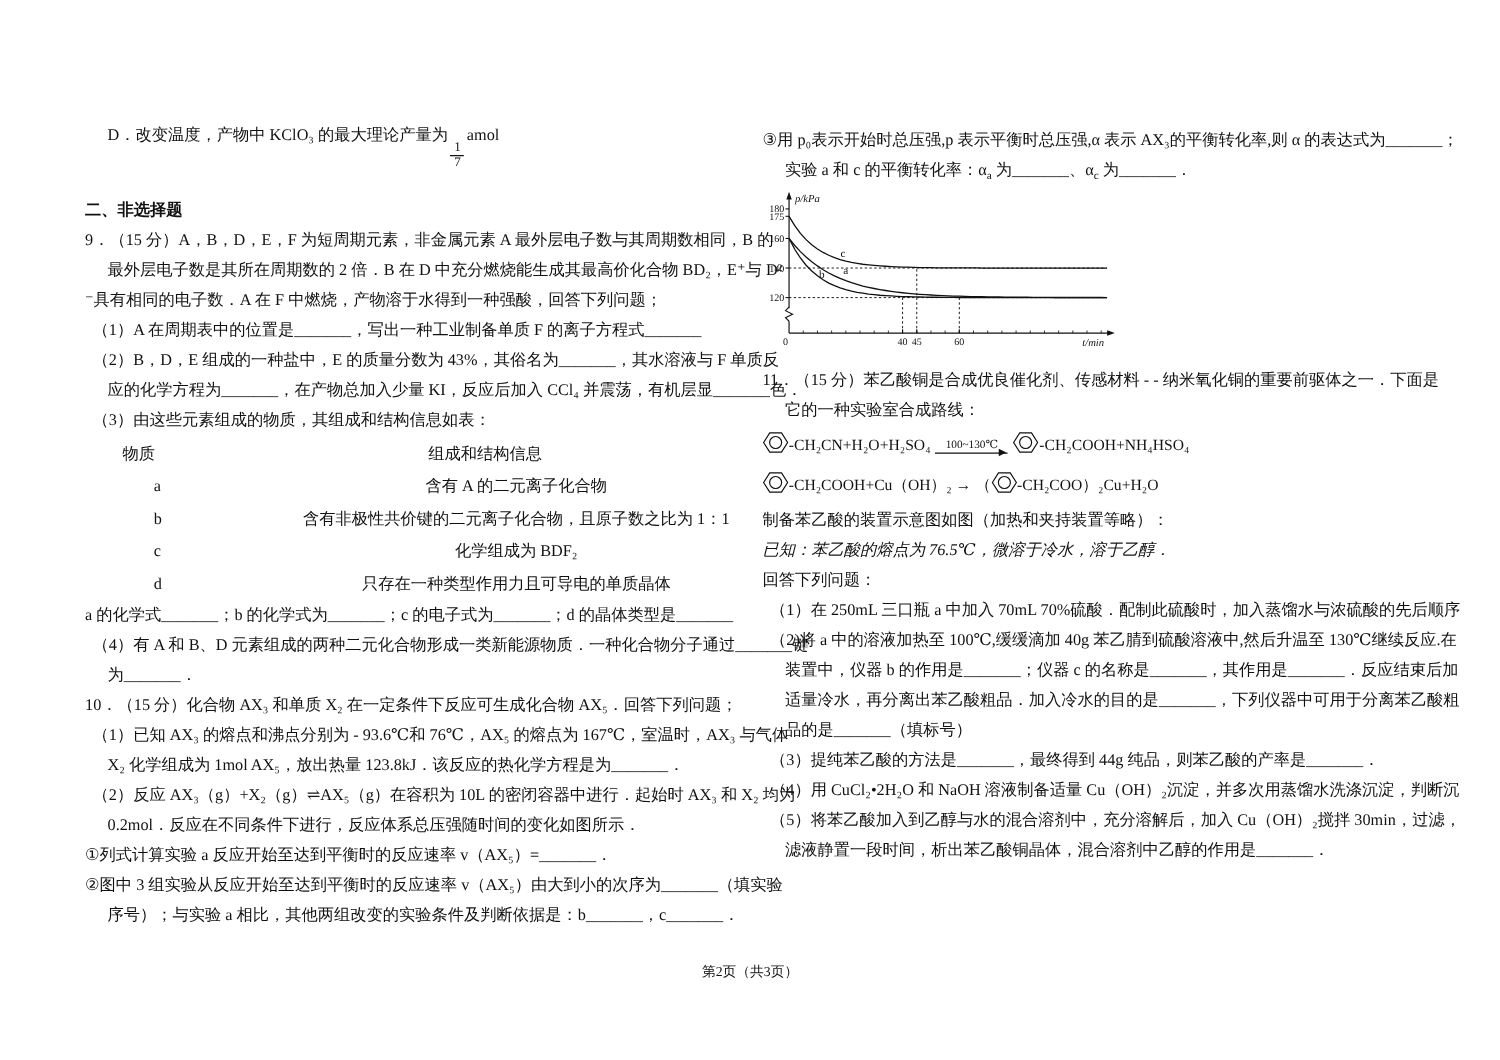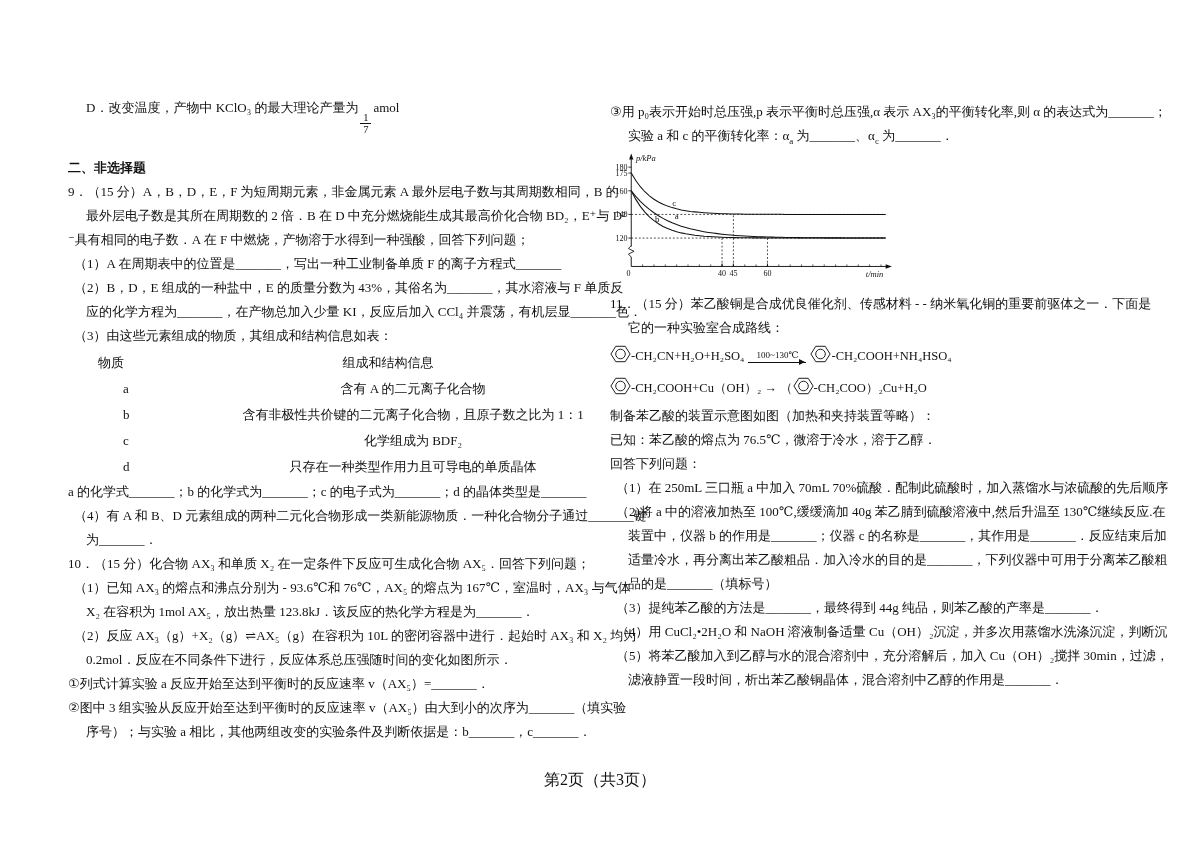--- a/index.html
+++ b/index.html
@@ -25,21 +25,21 @@
   .tbl-row.hdr .tbl-c1{padding-left:30px;}
   .tbl-c2{width:430px;text-align:center;flex:none;}
   
   .rxn{height:32px;display:flex;align-items:center;font-size:12.5px;white-space:nowrap;}
   .ring-svg{width:21px;height:18px;display:inline-block;}
   .arr{display:inline-flex;flex-direction:column;align-items:center;margin:0 4px;}
   .arr .cond{font-size:9px;line-height:10px;}
   .arr .shaft{width:58px;height:0;border-top:1px solid #111;position:relative;margin-top:2px;}
   .arr .shaft::after{content:"";position:absolute;right:-2px;top:-3.5px;border:3px solid transparent;border-left:6px solid #111;}
   #chart-wrap{margin:4px 0 0 6px;height:140px;}
-  #footer{position:absolute;left:0;right:0;top:770px;text-align:center;font-size:16px;}
+  #footer{position:absolute;left:0;right:0;top:770px;text-align:center;font-size:11px;}
 </style>
 </head>
 <body>
 
 <div id="left-col" class="col">
     <div class="line" style="padding-left: 18px;">D．改变温度，产物中 KClO₃ 的最大理论产量为<span class="frac">
         <span>1</span>
         <span class="den">7</span>
       </span>amol</div>
     <div class="gap" style="height: 36px;"></div>
@@ -71,21 +71,21 @@
       <div class="tbl-row">
         <div class="tbl-c1">d</div>
         <div class="tbl-c2">只存在一种类型作用力且可导电的单质晶体</div>
       </div>
     </div>
     <div class="line" style="padding-left: 0px;">a 的化学式_______；b 的化学式为_______；c 的电子式为_______；d 的晶体类型是_______</div>
     <div class="line" style="padding-left: 6px;">（4）有 A 和 B、D 元素组成的两种二元化合物形成一类新能源物质．一种化合物分子通过_______键</div>
     <div class="line" style="padding-left: 18px;">为_______．</div>
     <div class="line" style="padding-left: 0px;">10．（15 分）化合物 AX₃ 和单质 X₂ 在一定条件下反应可生成化合物 AX₅．回答下列问题；</div>
     <div class="line" style="padding-left: 6px;">（1）已知 AX₃ 的熔点和沸点分别为 - 93.6℃和 76℃，AX₅ 的熔点为 167℃，室温时，AX₃ 与气体</div>
-    <div class="line" style="padding-left: 18px;">X₂ 在容积为 1mol AX₅，放出热量 123.8kJ．该反应的热化学方程是为_______．</div>
+    <div class="line" style="padding-left: 18px;">X₂ 化学组成为 1mol AX₅，放出热量 123.8kJ．该反应的热化学方程是为_______．</div>
     <div class="line" style="padding-left: 6px;">（2）反应 AX₃（g）+X₂（g）⇌AX₅（g）在容积为 10L 的密闭容器中进行．起始时 AX₃ 和 X₂ 均为</div>
     <div class="line" style="padding-left: 18px;">0.2mol．反应在不同条件下进行，反应体系总压强随时间的变化如图所示．</div>
     <div class="line" style="padding-left: 0px;">①列式计算实验 a 反应开始至达到平衡时的反应速率 v（AX₅）=_______．</div>
     <div class="line" style="padding-left: 0px;">②图中 3 组实验从反应开始至达到平衡时的反应速率 v（AX₅）由大到小的次序为_______（填实验</div>
     <div class="line" style="padding-left: 18px;">序号）；与实验 a 相比，其他两组改变的实验条件及判断依据是：b_______，c_______．</div>
   </div>
 <div id="right-col" class="col">
     <div class="line" style="padding-left: 0px;">③用 p₀表示开始时总压强,p 表示平衡时总压强,α 表示 AX₃的平衡转化率,则 α 的表达式为_______；</div>
     <div class="line" style="padding-left: 18px;">实验 a 和 c 的平衡转化率：α<sub>a</sub> 为_______、α<sub>c</sub> 为_______．</div>
     <div id="chart-wrap"><svg viewBox="0 0 300 148" width="284" height="140">
@@ -172,21 +172,21 @@
           <circle cx="12" cy="10.5" r="5.6" fill="none" stroke="#111" stroke-width="1.1"></circle>
         </svg></span>
       <span>-CH₂COOH+Cu（OH）₂ → （</span>
       <span><svg class="ring-svg" viewBox="0 0 24 21">
           <polygon points="0.8,10.5 6.5,1.5 17.5,1.5 23.2,10.5 17.5,19.5 6.5,19.5" fill="none" stroke="#111" stroke-width="1.1"></polygon>
           <circle cx="12" cy="10.5" r="5.6" fill="none" stroke="#111" stroke-width="1.1"></circle>
         </svg></span>
       <span>-CH₂COO）₂Cu+H₂O</span>
     </div>
     <div class="line" style="padding-left: 0px;">制备苯乙酸的装置示意图如图（加热和夹持装置等略）：</div>
-    <div class="line" style="padding-left: 0px;">已知：苯乙酸的熔点为 76.5℃，微溶于冷水，溶于乙醇．</div>
+    <div class="line" style="padding-left: 0px; font-style: italic;">已知：苯乙酸的熔点为 76.5℃，微溶于冷水，溶于乙醇．</div>
     <div class="line" style="padding-left: 0px;">回答下列问题：</div>
     <div class="line" style="padding-left: 6px; text-align: right;">（1）在 250mL 三口瓶 a 中加入 70mL 70%硫酸．配制此硫酸时，加入蒸馏水与浓硫酸的先后顺序</div>
     <div class="line" style="padding-left: 6px;">（2)将 a 中的溶液加热至 100℃,缓缓滴加 40g 苯乙腈到硫酸溶液中,然后升温至 130℃继续反应.在</div>
     <div class="line" style="padding-left: 18px;">装置中，仪器 b 的作用是_______；仪器 c 的名称是_______，其作用是_______．反应结束后加</div>
     <div class="line" style="padding-left: 18px;">适量冷水，再分离出苯乙酸粗品．加入冷水的目的是_______，下列仪器中可用于分离苯乙酸粗</div>
     <div class="line" style="padding-left: 18px;">品的是_______（填标号）</div>
     <div class="line" style="padding-left: 6px;">（3）提纯苯乙酸的方法是_______，最终得到 44g 纯品，则苯乙酸的产率是_______．</div>
     <div class="line" style="padding-left: 6px;">（4）用 CuCl₂•2H₂O 和 NaOH 溶液制备适量 Cu（OH）₂沉淀，并多次用蒸馏水洗涤沉淀，判断沉</div>
     <div class="line" style="padding-left: 6px;">（5）将苯乙酸加入到乙醇与水的混合溶剂中，充分溶解后，加入 Cu（OH）₂搅拌 30min，过滤，</div>
     <div class="line" style="padding-left: 18px;">滤液静置一段时间，析出苯乙酸铜晶体，混合溶剂中乙醇的作用是_______．</div>

